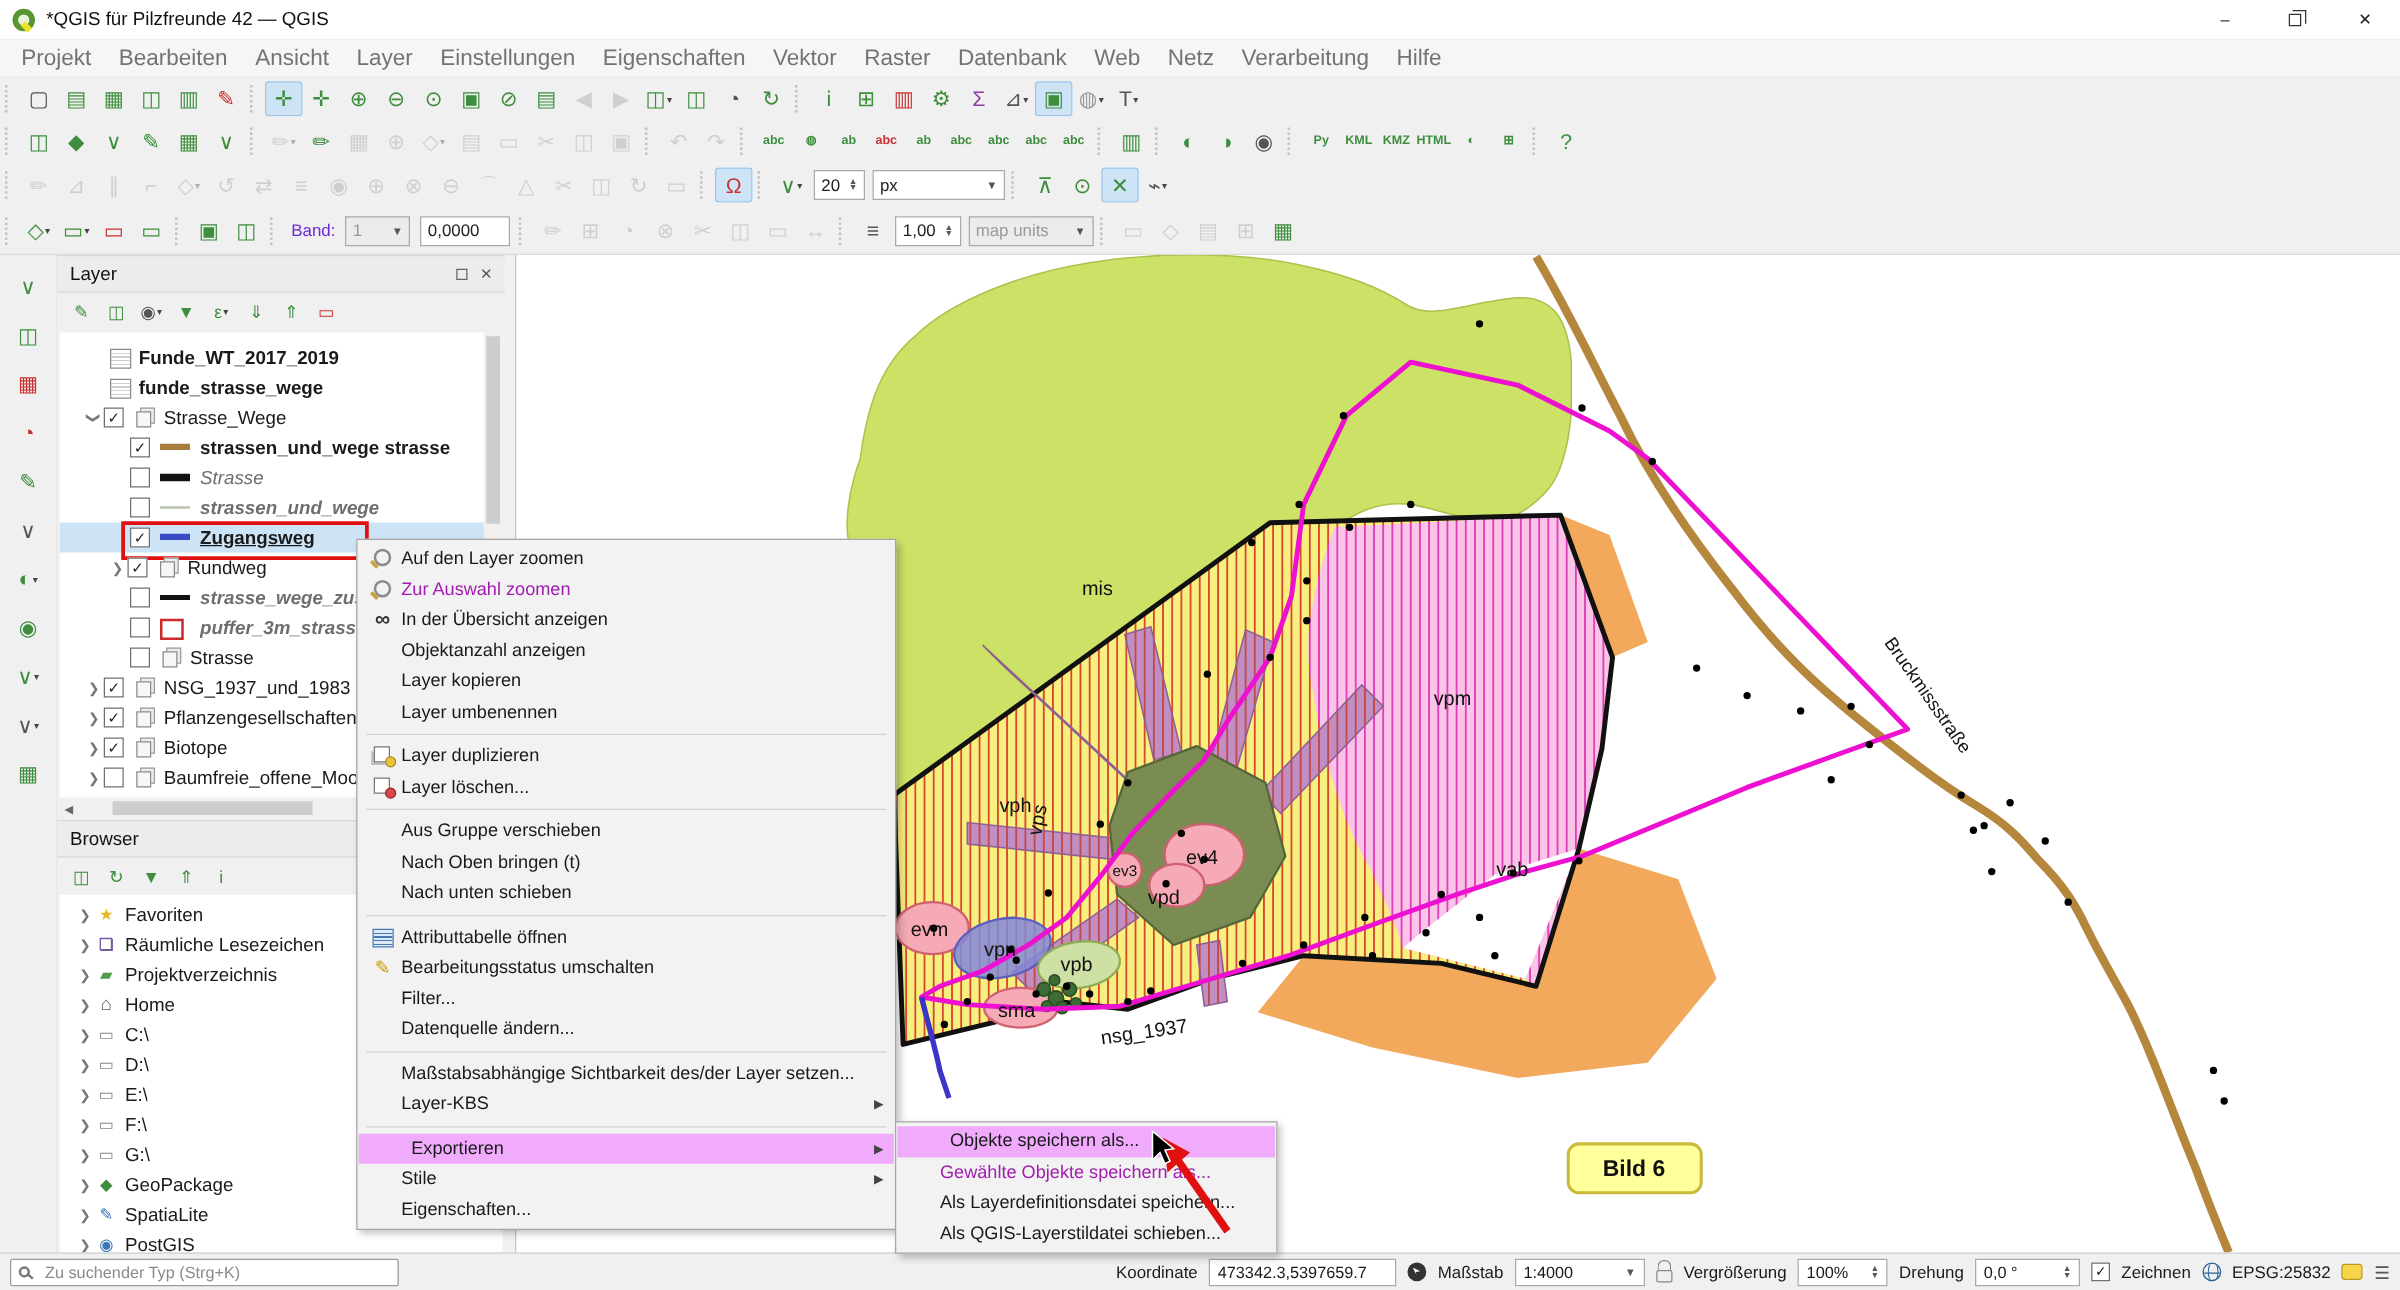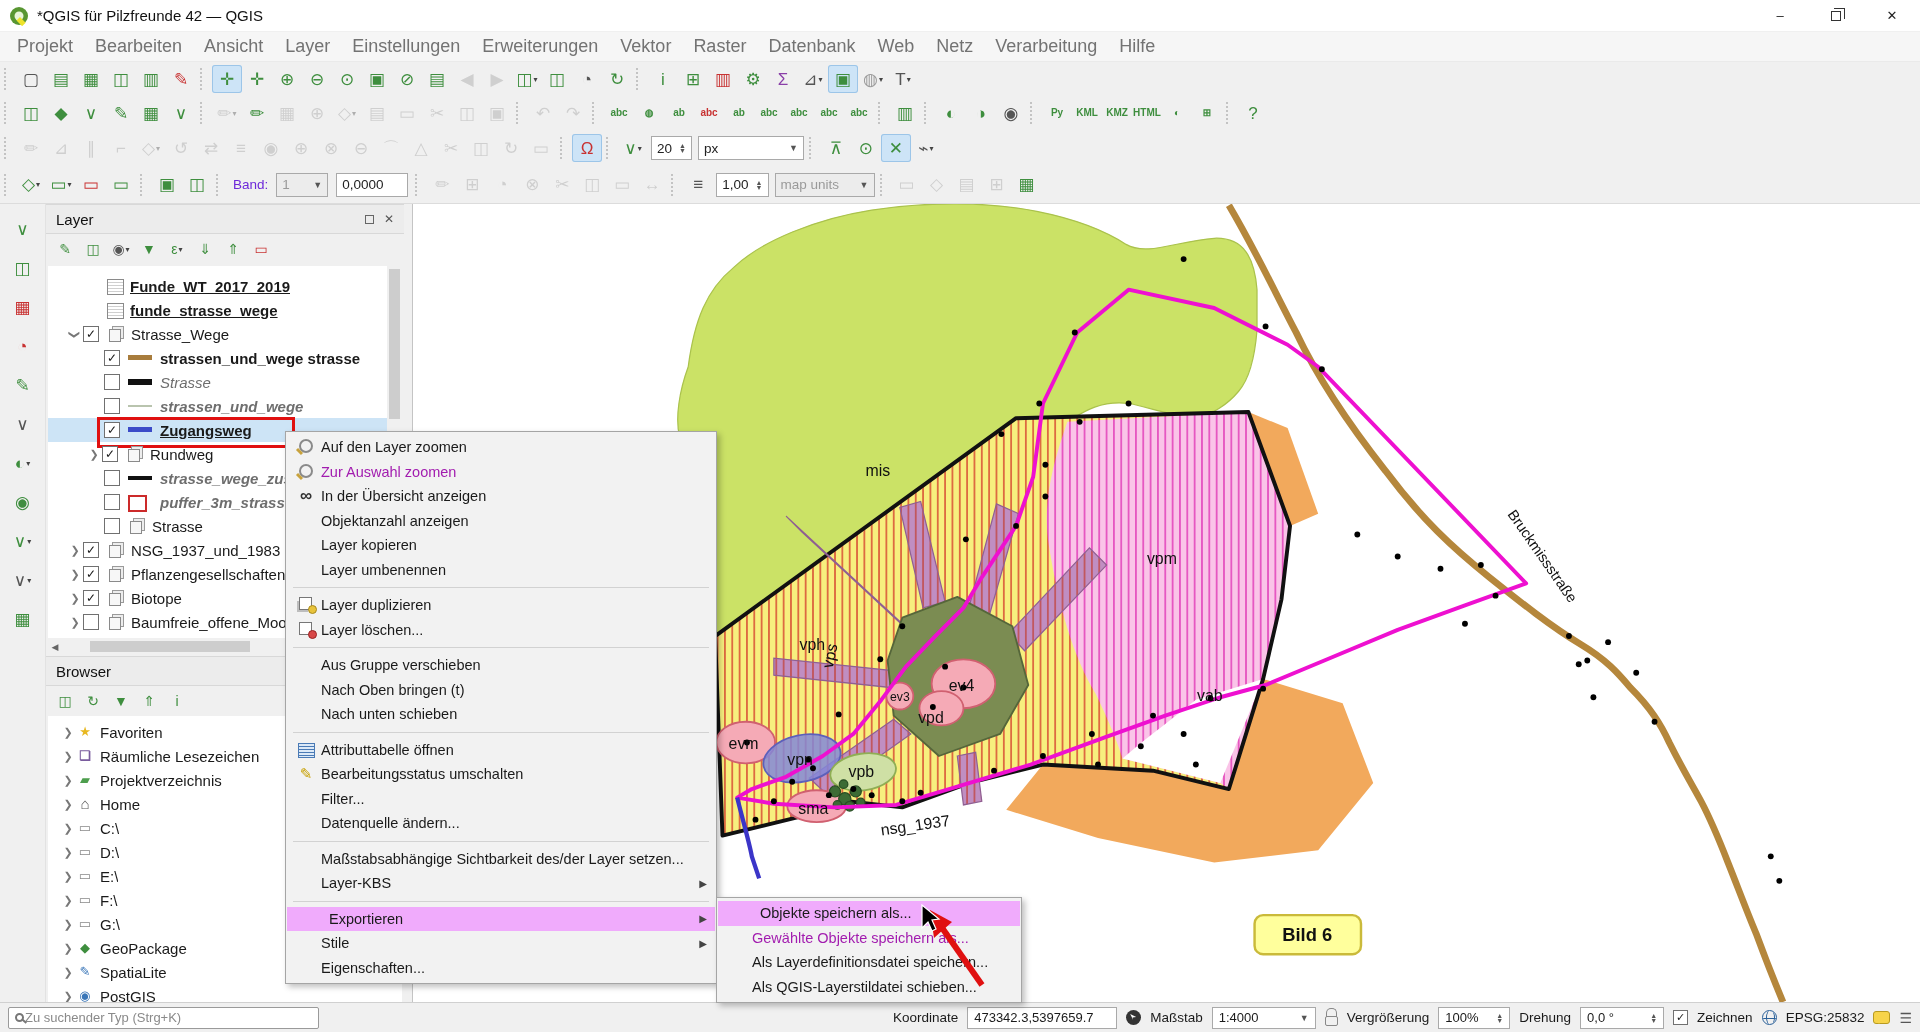--- a/index.html
+++ b/index.html
@@ -63,21 +63,21 @@
   .sym.line-thick::before { height:6px; margin-top:-3px; background:#111; }
   .sym.line-thin::before  { height:2px; margin-top:-1px; background:#b9c4ae; }
   .sym.line-med::before   { height:4px; margin-top:-2px; background:#111; }
   .sym.line-blue::before  { height:5px; margin-top:-3px; background:#3b4bc8; }
   .sym.rect-red::before   { width:15px; height:13px; margin-top:-7px; border:2px solid #cc2a2a; background:#fff; }
   .gicon { width:18px; height:16px; position:relative; margin-right:6px; flex:none; }
   .gi-group::before { content:""; position:absolute; left:5px; top:0; width:10px; height:11px; border:1px solid #9a9a9a; background:#ededed; }
   .gi-group::after  { content:""; position:absolute; left:2px; top:3px; width:10px; height:11px; border:1px solid #8a8a8a; background:#f7f7f7; }
   .gi-table::before { content:""; position:absolute; left:1px; top:1px; width:15px; height:14px; border:1px solid #8a8a8a;
       background:repeating-linear-gradient(#fff 0 2px, #cfcfcf 2px 3px); }
-  .L0 { padding-left:19px; } .L1 { padding-left:58px;text-decoration:underline; } .L2 { padding-left:56px; } .L2x { padding-left:38px; }
+  .L0 { padding-left:19px; } .L1 { padding-left:39px; } .L2 { padding-left:56px; } .L2x { padding-left:38px; }
   .bold .lbl { font-weight:bold; }
   .it .lbl { font-style:italic; }
   .gray .lbl { color:#6e6e6e; }
   .ul .lbl { text-decoration:underline; }
   .selrow { background:#cde4f6; }
   .redbox::after { content:""; position:absolute; left:49px; top:-1px; width:192px; height:25px; border:3px solid #e01010; pointer-events:none; }
   .lbl { overflow:hidden; }
   
   .vscroll { position:absolute; right:2px; width:15px; background:#f0f0f0; }
   #layer-vscroll { top:62px; bottom:18px; }
@@ -117,21 +117,21 @@
   .ic-del::before { content:""; position:absolute; left:8px; top:2px; width:11px; height:11px; border:1.5px solid #777; background:#fff; }
   .ic-del::after { content:""; position:absolute; right:4px; bottom:1px; width:7px; height:7px; border-radius:50%; background:#d84848; border:1px solid #992222; }
   .ic-table::before { content:""; position:absolute; left:7px; top:3px; width:15px; height:13px; border:1px solid #4a7ab5;
       background:repeating-linear-gradient(#dce9f7 0 2px, #4a7ab5 2px 3px); }
   .ic-pencil::before { content:"✎"; font-size:15px; color:#c8a000; }
   
   #annot { position:absolute; left:860px; top:860px; width:220px; height:160px; z-index:45; pointer-events:none; }
   
   .statusbar { position:absolute; left:0; right:0; bottom:0; height:30px; background:#f0f0f0; border-top:1px solid #d0d0d0;
       display:flex; align-items:center; padding:0 8px; gap:9px; font-size:13.5px; color:#1a1a1a; }
-  .searchbox { width:311px; height:22px; background:#fff; border:1px solid #9a9a9a; border-radius:2px; display:flex; align-items:center; padding:0 6px; gap:1px; flex:none; }
+  .searchbox { width:311px; height:22px; background:#fff; border:1px solid #9a9a9a; border-radius:2px; display:flex; align-items:center; padding:0 6px; gap:12px; flex:none; }
   .lens { width:9px; height:9px; border:2px solid #777; border-radius:50%; position:relative; flex:none; }
   .lens::after { content:""; position:absolute; width:6px; height:2px; background:#777; right:-5px; bottom:-2px; transform:rotate(40deg); }
   .searchbox .ph { color:#8a8a8a; font-size:13px; }
   .sspacer { flex:1; }
   .sbox { height:22px; background:#fff; border:1px solid #a9a9a9; display:flex; align-items:center; padding:0 6px; font-size:13px; }
   .sspin .ud { display:flex; flex-direction:column; font-size:7px; line-height:5px; color:#555; margin-left:6px; }
   .ssel .arr { font-size:9px; color:#555; margin-left:8px; }
   .slabel { font-size:13.5px; }
   .extent-ic { width:15px; height:15px; border-radius:50%; background:#333; position:relative; flex:none; }
   .extent-ic::after { content:""; position:absolute; left:4px; top:4px; width:6px; height:6px; background:#fff; clip-path:polygon(0 0,100% 50%,40% 60%,50% 100%); }
@@ -164,21 +164,21 @@
   </div>
 </div>
 
 <div class="menubar">
 
 <span class="menuitem">Projekt</span>
     <span class="menuitem">Bearbeiten</span>
     <span class="menuitem">Ansicht</span>
     <span class="menuitem">Layer</span>
     <span class="menuitem">Einstellungen</span>
-    <span class="menuitem">Erweiterungen</span>
+    <span class="menuitem">Eigenschaften</span>
     <span class="menuitem">Vektor</span>
     <span class="menuitem">Raster</span>
     <span class="menuitem">Datenbank</span>
     <span class="menuitem">Web</span>
     <span class="menuitem">Netz</span>
     <span class="menuitem">Verarbeitung</span>
     <span class="menuitem">Hilfe</span>
   </div>
 
 <div class="tbrow" id="tb1">

